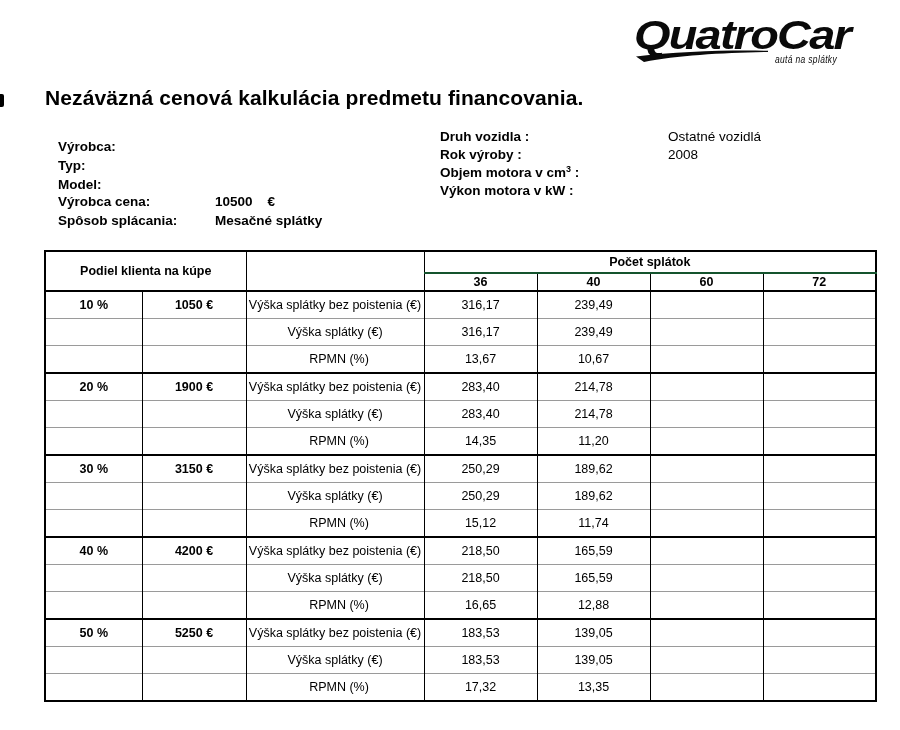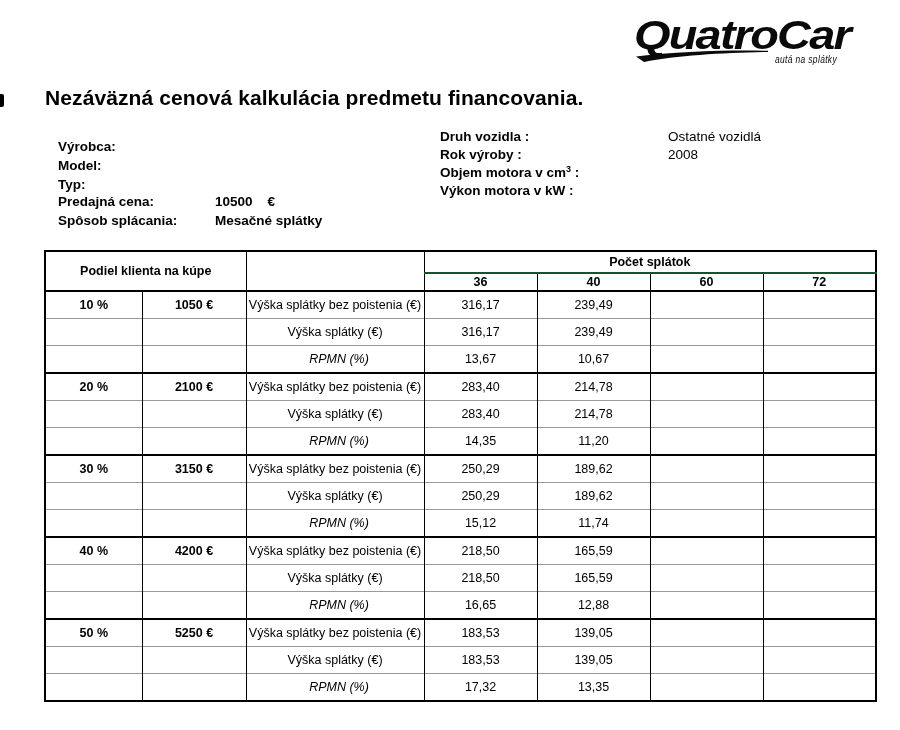--- a/index.html
+++ b/index.html
@@ -35,21 +35,21 @@
   table.calc td{border-left:1.5px solid #000;border-right:1.5px solid #000;text-align:center;vertical-align:middle;padding:0;font-size:12.5px;white-space:nowrap;overflow:hidden;}
   tr.h1 td{height:20px;}
   tr.h2 td{height:16px;border-top:2px solid #14532d;}
   tr.bs td{height:26px;border-top:2px solid #000;}
   tr.ir td{height:26px;border-top:1px solid #9a9a9a;}
   .hshare{font-size:13.5px;font-weight:bold;}
   .hpocet{font-size:12px;font-weight:bold;}
   .hterm{font-size:15px;font-weight:bold;}
   .pct,.amt{font-size:12.5px;font-weight:bold;}
   .lbl{font-size:11.5px;font-weight:normal;}
-  .lbl.it{font-style:italic;padding-left:8px;}
+  .lbl.it{padding-left:8px;}
   .val{font-weight:normal;}
 </style>
 </head>
 <body>
 
 <div class="page">
 
   <div class="edge-mark"></div>
 
   <div class="logo">
@@ -60,30 +60,30 @@
     </svg>
   </div>
 
   <h1 class="title">Nezáväzná cenová kalkulácia predmetu financovania.</h1>
 
   <div class="details-left">
     <div class="drow">
       <span class="dlabel">Výrobca:</span><span class="b"></span>
     </div>
     <div class="drow">
+      <span class="dlabel">Typ:</span><span class="b"></span>
+    </div>
+    <div class="drow">
       <span class="dlabel">Model:</span><span class="b"></span>
     </div>
-    <div class="drow">
-      <span class="dlabel">Typ:</span><span class="b"></span>
-    </div>
   </div>
 
   <div class="price-block">
     <div class="drow">
-      <span class="dlabel">Predajná cena:</span><span class="b">10500</span><span class="b euro">€</span>
+      <span class="dlabel">Výrobca cena:</span><span class="b">10500</span><span class="b euro">€</span>
     </div>
     <div class="drow">
       <span class="dlabel">Spôsob splácania:</span><span class="b">Mesačné splátky</span>
     </div>
   </div>
 
   <div class="details-right">
     <div class="rrow">
       <span class="rlabel"><span>Druh vozidla</span><span> : </span></span>
         <span class="rvalue">Ostatné vozidlá</span>
@@ -148,21 +148,21 @@
       <td></td>
       <td class="lbl it">RPMN (%)</td>
       <td class="val">13,67</td>
       <td class="val">10,67</td>
       <td class="val"></td>
       <td class="val"></td>
     </tr>
 
     <tr class="bs">
       <td class="pct">20 %</td>
-      <td class="amt">2100 €</td>
+      <td class="amt">1900 €</td>
       <td class="lbl">Výška splátky bez poistenia (€)</td>
       <td class="val">283,40</td>
       <td class="val">214,78</td>
       <td class="val"></td>
       <td class="val"></td>
     </tr>
     <tr class="ir">
       <td></td>
       <td></td>
       <td class="lbl">Výška splátky (€)</td>

